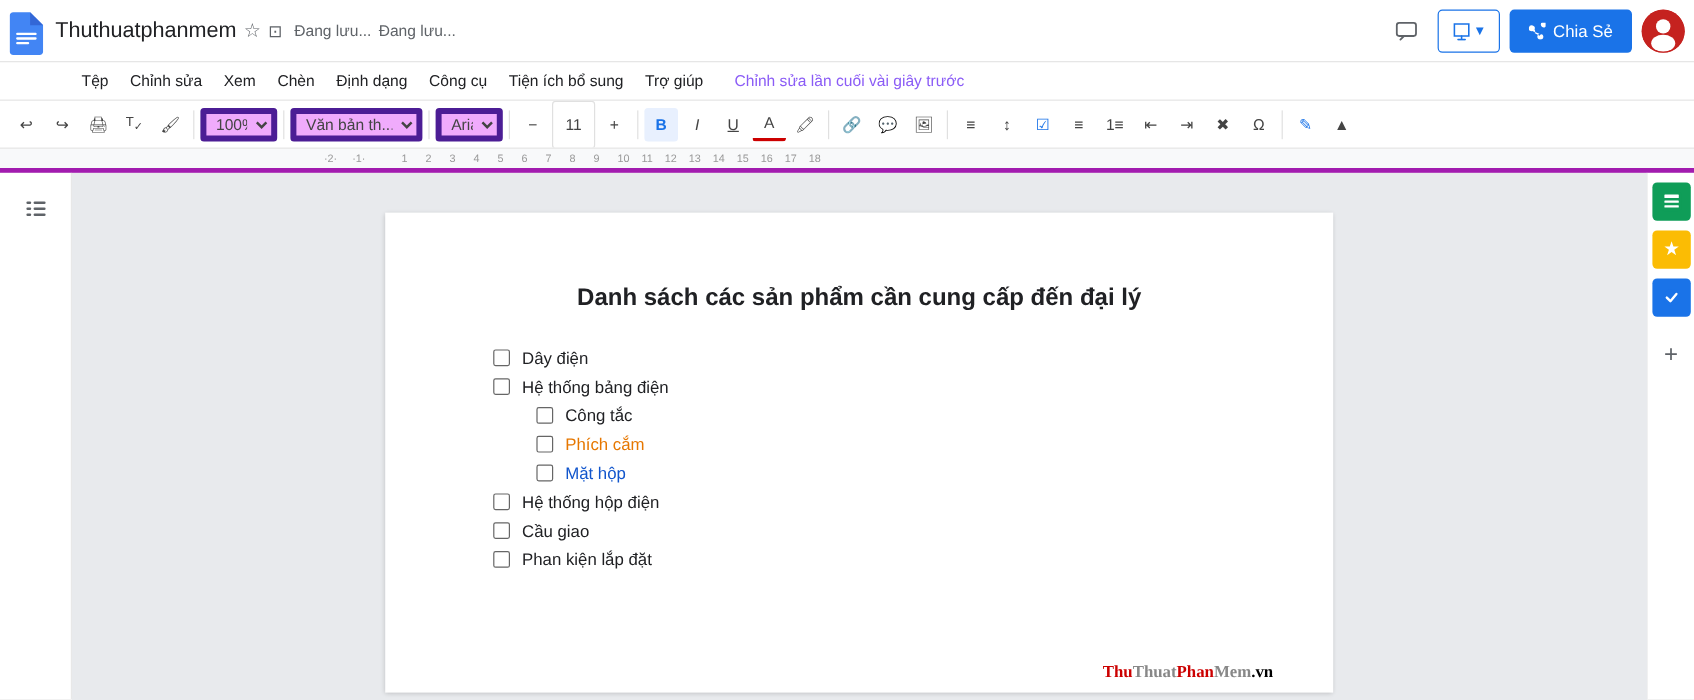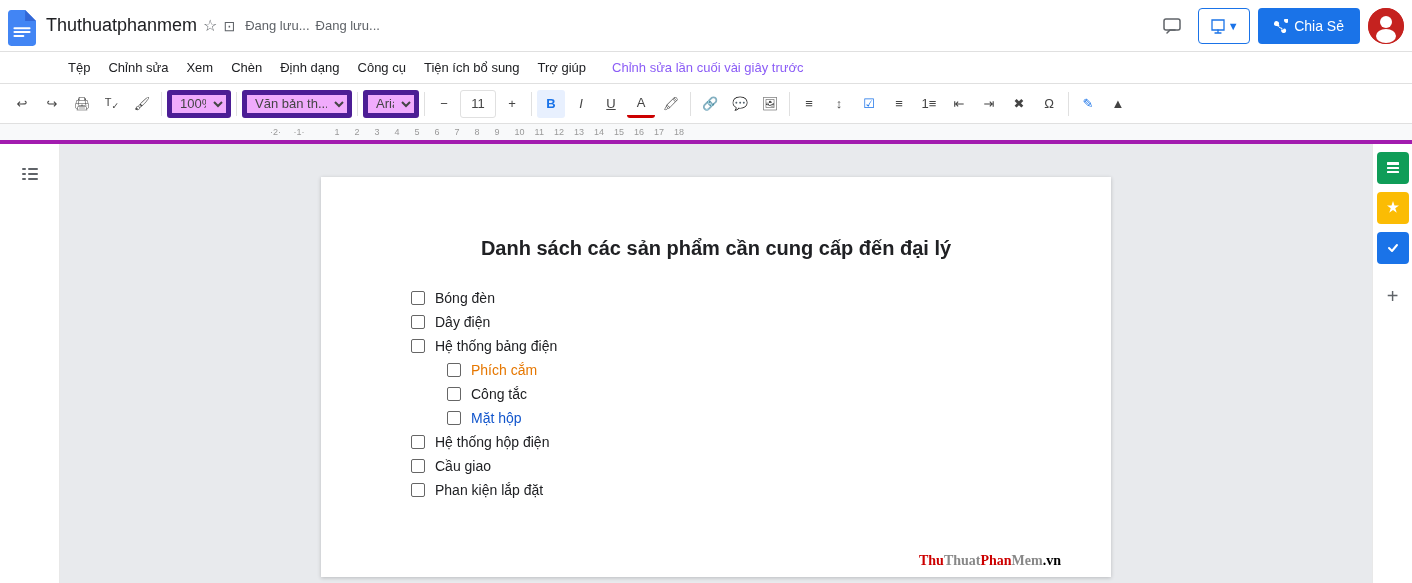--- a/index.html
+++ b/index.html
@@ -69,21 +69,21 @@
       cursor: pointer; border-radius: 3px; display: flex; align-items: center;
       justify-content: center; color: #444; font-size: 13px; padding: 0 4px;
     }
     .toolbar-separator { width: 1px; height: 24px; background: #e0e0e0; margin: 0 3px; }
     .toolbar-select {
       height: 28px; border: 5px solid #4c1d95; border-radius: 3px;
       background: #f0abfc; font-size: 13px; cursor: pointer; padding: 0 4px;
       color: #444;
     }
     .font-size-input {
-      width: 36px; height: 28px; border: 1px solid #e0e0e0; border-radius: 3px;
+      width: 36px; height: 40px; border: 1px solid #e0e0e0; border-radius: 3px;
       text-align: center; font-size: 13px; color: #444;
     }
     .bold-btn { font-weight: 700; color: #1a73e8; background: #e8f0fe !important; }
     .italic-btn { font-style: italic; }
     .underline-btn { text-decoration: underline; }
 
     
     #ruler {
       height: 20px; background: #f8f9fa;
       border-bottom: 4px solid #a21caf;
@@ -316,46 +316,42 @@
       </svg>
     </div>
   </div>
 
   <div id="doc-area">
     <div id="page">
       <div id="doc-title-content">Danh sách các sản phẩm cần cung cấp đến đại lý</div>
 
       <ul class="checklist">
 
-        <li class="checklist-item">
-          <span class="checkbox"></span>
-          <span>Bóng đèn</span>
-        </li>
 
         <li class="checklist-item">
           <span class="checkbox"></span>
           <span>Dây điện</span>
         </li>
 
         <li class="checklist-item">
           <span class="checkbox"></span>
           <span>Hệ thống bảng điện</span>
         </li>
 
         <li>
           <ul class="checklist checklist-nested">
 
             <li class="checklist-item">
               <span class="checkbox"></span>
-              <span class="text-orange">Phích cắm</span>
+              <span>Công tắc</span>
             </li>
 
             <li class="checklist-item">
               <span class="checkbox"></span>
-              <span>Công tắc</span>
+              <span class="text-orange">Phích cắm</span>
             </li>
 
             <li class="checklist-item">
               <span class="checkbox"></span>
               <span class="text-blue">Mặt hộp</span>
             </li>
           </ul>
         </li>
 
         <li class="checklist-item">

